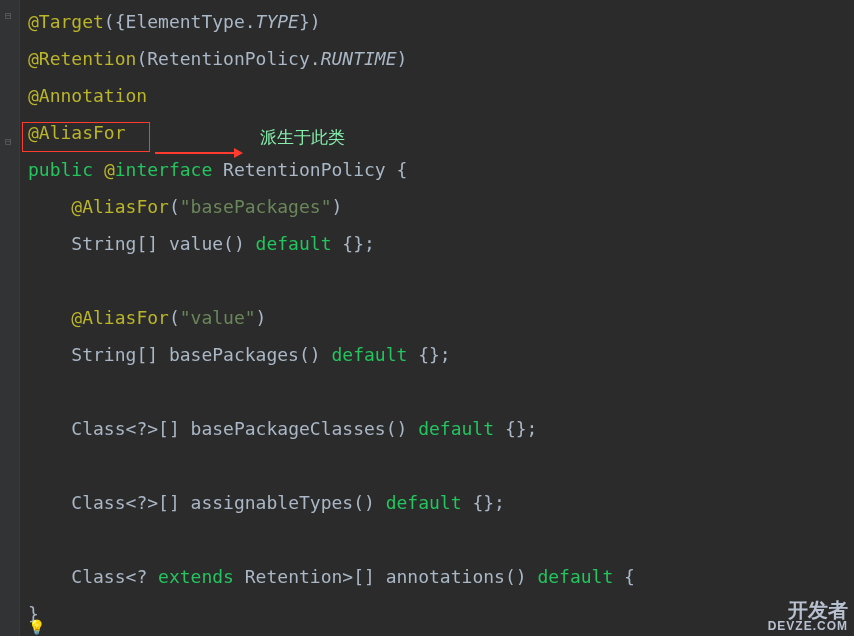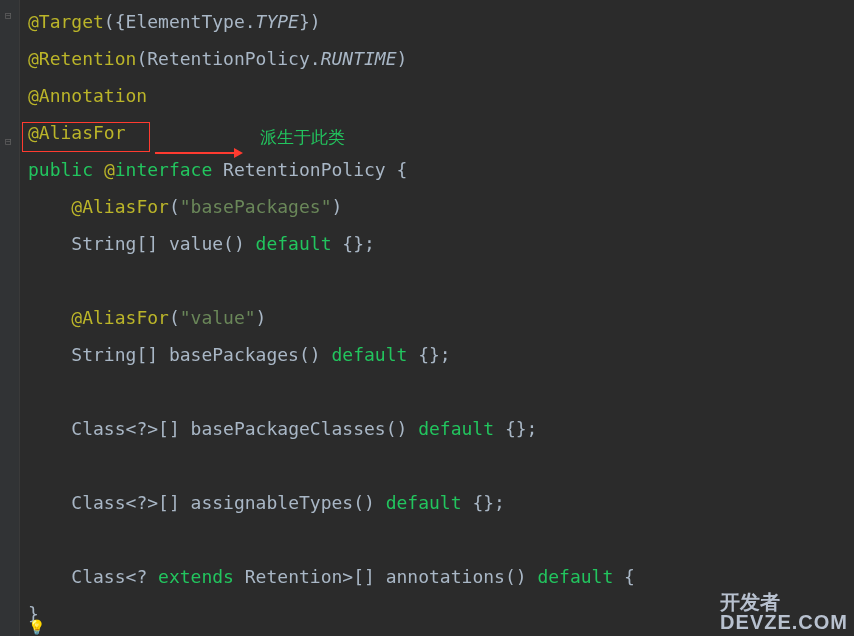--- a/index.html
+++ b/index.html
@@ -63,21 +63,21 @@
     border-bottom: 5px solid transparent;
     border-left: 9px solid #ff3b30;
     display: inline-block;
     vertical-align: middle;
     margin-left: -1px;
   }
   .annotation-text {
     position: absolute;
     left: 260px;
     top: 122px;
-    color: #22c55e;
+    color: #86efac;
     font-size: 17px;
     font-family: "PingFang SC","Microsoft YaHei",sans-serif;
   }
   .gutter-fold {
     position: absolute;
     left: 5px;
     font-size: 11px;
     color: #606060;
   }
   .bulb {
@@ -89,26 +89,26 @@
   }
   .watermark {
     position: absolute;
     right: 6px;
     bottom: 4px;
     font-family: Arial, sans-serif;
     font-size: 20px;
     font-weight: bold;
     color: rgba(200,210,225,0.9);
     line-height: 1.0;
-    text-align: left;
+    text-align: right;
     letter-spacing: 0px;
     margin-left: 39px;
   }
   .watermark .sub {
-    font-size: 20px;
+    font-size: 12px;
     display:block;
     letter-spacing: 1px;
   }
 </style>
 </head>
 <body>
 
 <div class="gutter">
   <span class="gutter-fold" style="top:6px">⊟</span>
   <span class="gutter-fold" style="top:132px">⊟</span>

